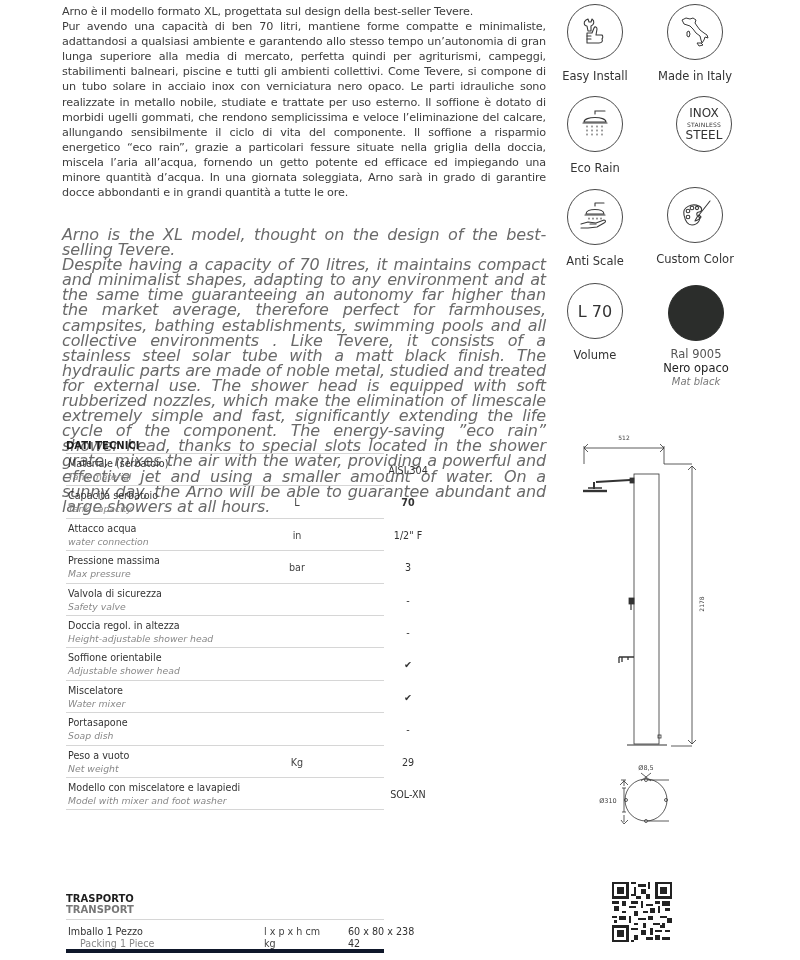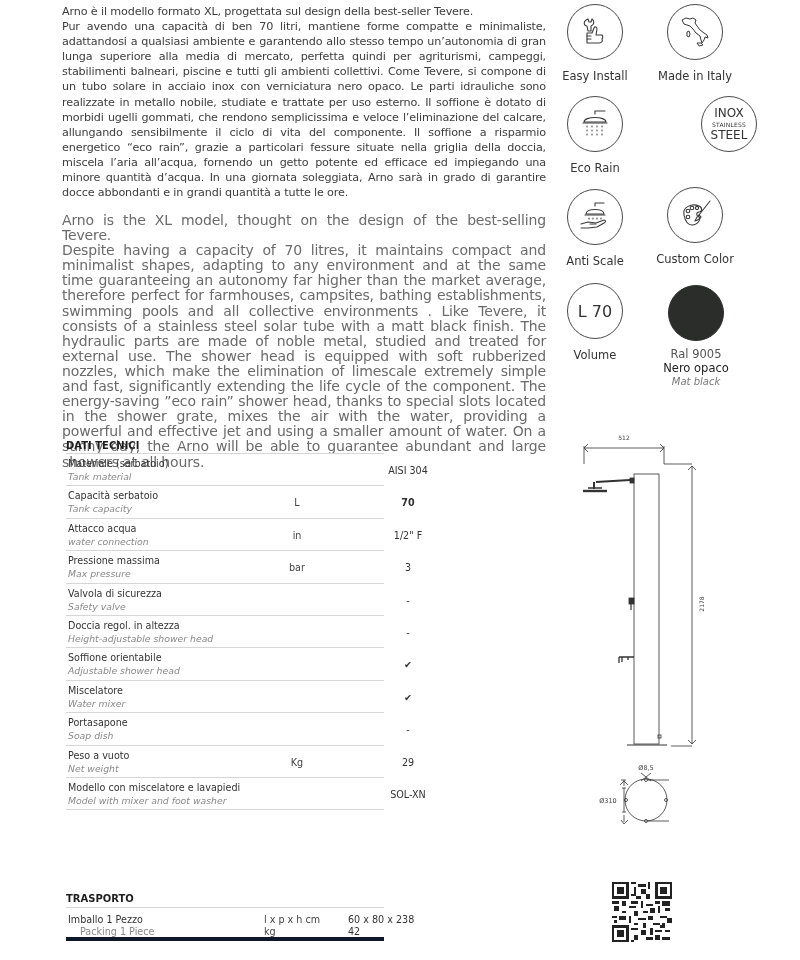--- a/index.html
+++ b/index.html
@@ -6,22 +6,22 @@
   html, body { width: 800px; height: 960px; background: #ffffff; overflow: hidden; }
   body { position: relative; font-family: "DejaVu Sans", sans-serif; color: #3a3a3a; }
 
   .desc-it {
     position: absolute; left: 62px; top: 4px; width: 484px;
     font-size: 11.2px; line-height: 15.1px; color: #3d3d3d; text-align: justify;
     letter-spacing: -0.15px;
   }
   .desc-it p { margin: 0; }
   .desc-en {
-    position: absolute; left: 62px; top: 213px; width: 484px;
-    font-size: 14px; line-height: 15.1px; color: #6a6a6a; text-align: justify;
+    position: absolute; left: 62px; top: 227px; width: 484px;
+    font-size: 16px; line-height: 15.1px; color: #6a6a6a; font-style: italic; text-align: justify;
     letter-spacing: -0.15px;
   }
   .desc-en p { margin: 0; }
 
   .feature { position: absolute; width: 100px; text-align: center; }
   .feature .circle {
     width: 56px; height: 56px; border: 1px solid #4a4a4a; border-radius: 50%;
     margin: 0 auto; display: flex; align-items: center; justify-content: center; background: #fff;
   }
   .feature .circle.filled { background: #2b2d2b; border-color: #2b2d2b; }
@@ -96,21 +96,21 @@
     <svg width="34" height="34" viewBox="0 0 34 34" fill="none" stroke="#3a3a3a" stroke-width="1.1" stroke-linecap="round">
       <path d="M17 7 L17 4 L27 4"></path>
       <path d="M6 15 C6 9 28 9 28 15 Z"></path>
       <path d="M5 16 L29 16"></path>
       <path d="M9 19 L9 20 M9 23 L9 24 M9 27 L9 28 M14 19 L14 20 M14 23 L14 24 M14 27 L14 28 M19 19 L19 20 M19 23 L19 24 M19 27 L19 28 M24 19 L24 20 M24 23 L24 24 M24 27 L24 28" stroke-width="1"></path>
     </svg>
   </div>
   <div class="label">Eco Rain</div>
 </div>
 
-<div class="feature" style="left:679px; top:96px;">
+<div class="feature" style="left:654px; top:96px;">
   <div class="circle">
     <div class="inox">
       <span class="a">INOX</span>
       <span class="b">STAINLESS</span>
       <span class="c">STEEL</span>
     </div>
   </div>
 </div>
 
 <div class="feature" style="left:545px; top:189px;">
@@ -224,20 +224,21 @@
     <span class="it">Modello con miscelatore e lavapiedi</span>
     <span class="en">Model with mixer and foot washer</span>
     <span class="unit"></span>
     <span class="val">SOL-XN</span>
   </div>
 </div>
 
 <div class="trans">
   <div class="head">
     <div class="t1">TRASPORTO</div>
+    <div class="t2">TRANSPORT</div>
   </div>
   <div class="row">
     <span class="c" style="left:2px; top:6px; color:#333;">Imballo 1 Pezzo</span>
     <span class="c" style="left:14px; top:18px; color:#888; ">Packing 1 Piece</span>
     <span class="c" style="left:198px; top:6px; color:#444;">l x p x h cm</span>
     <span class="c" style="left:198px; top:18px; color:#444;">kg</span>
     <span class="c" style="left:282px; top:6px; color:#333;">60 x 80 x 238</span>
     <span class="c" style="left:282px; top:18px; color:#333;">42</span>
   </div>
 </div>

